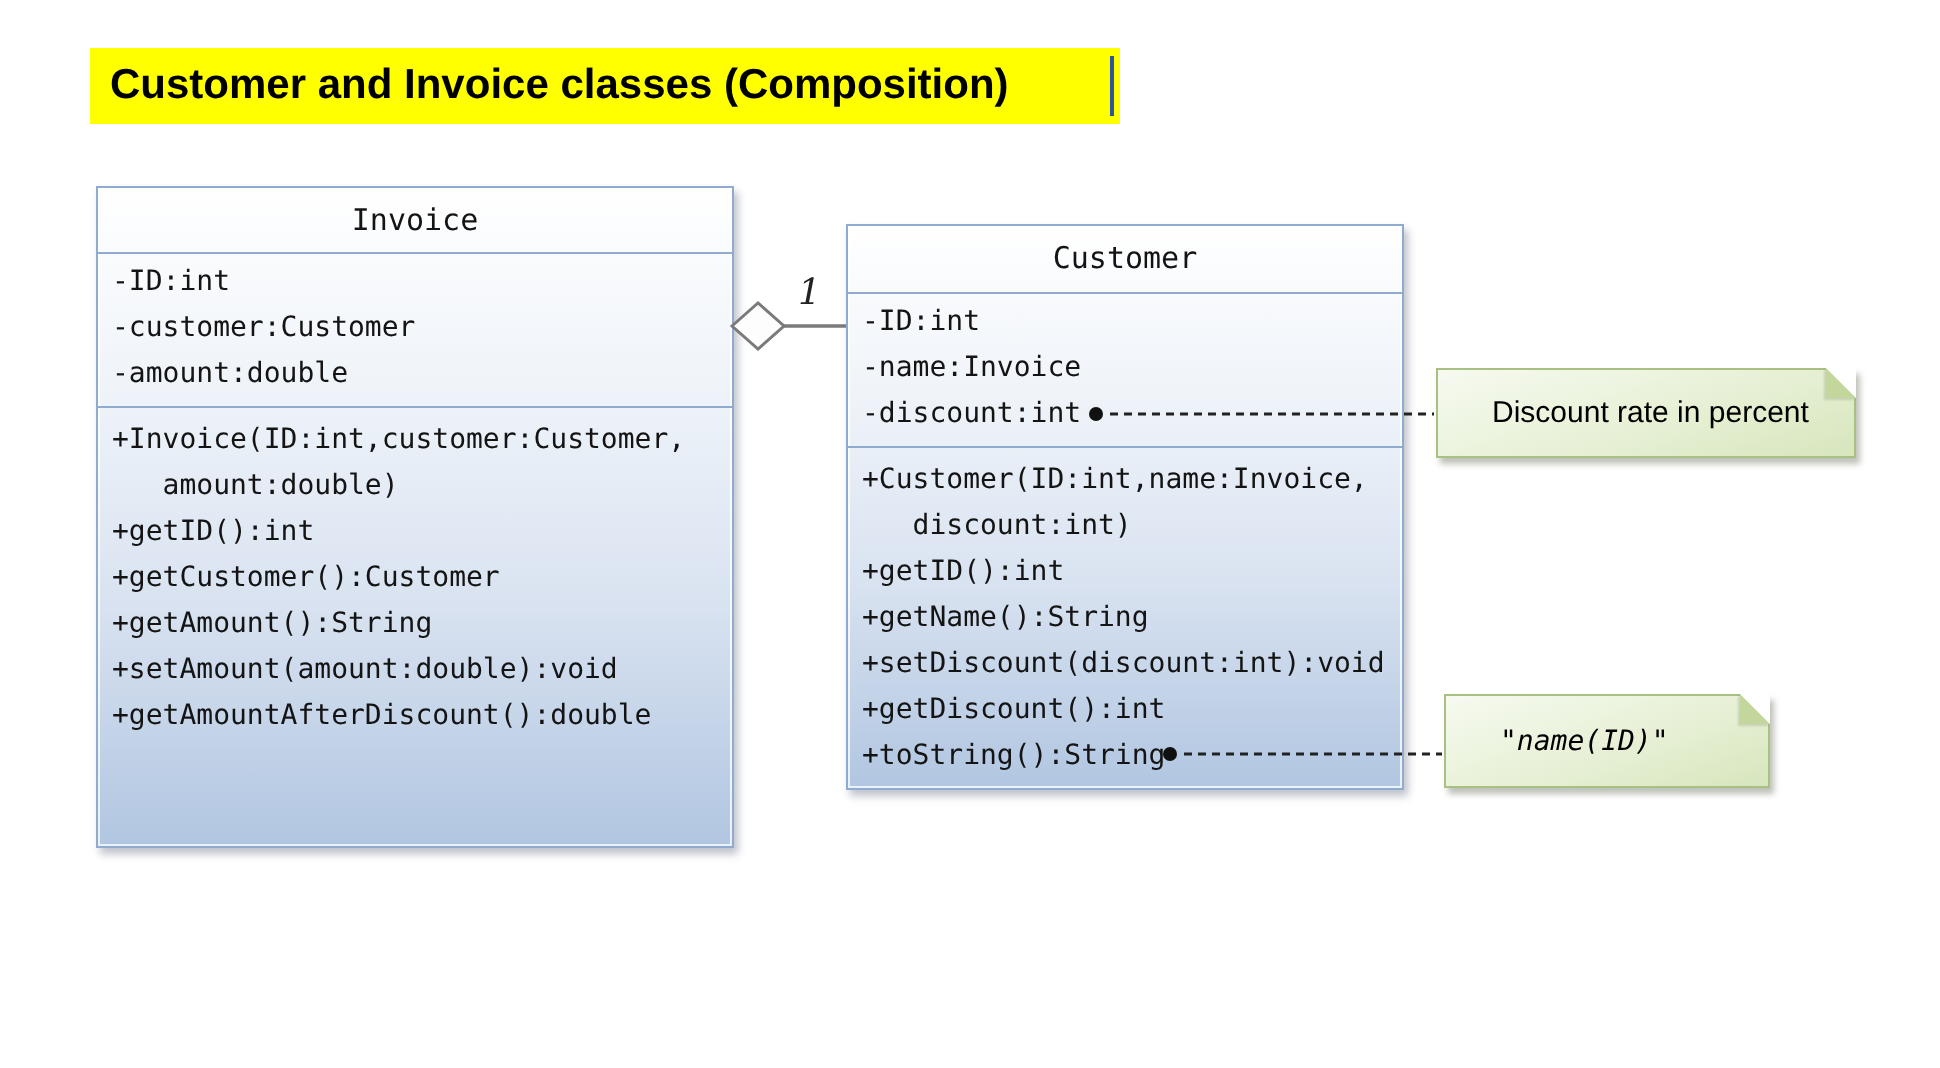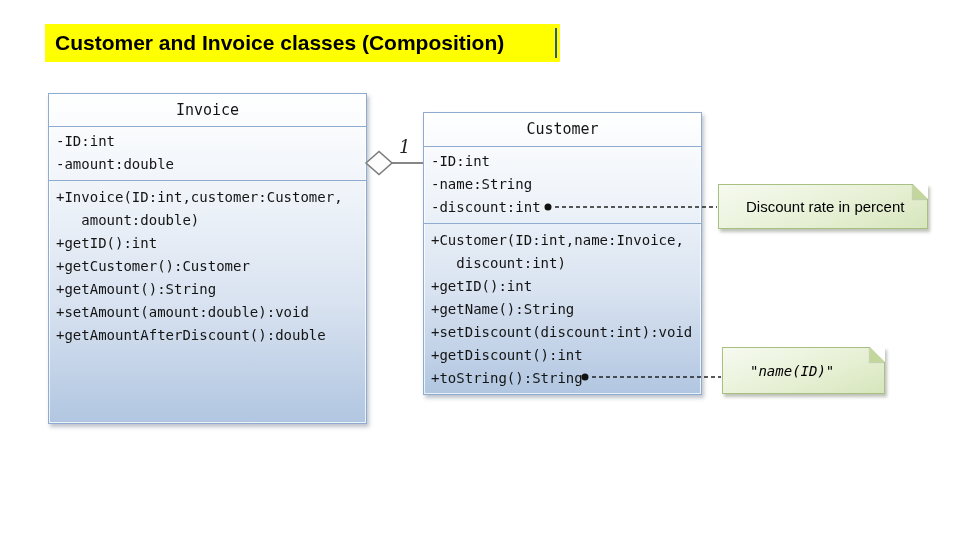--- a/index.html
+++ b/index.html
@@ -132,38 +132,39 @@
 
   <div class="title-highlight">
     <span>Customer and Invoice classes (Composition)</span>
     <span class="caret"></span>
   </div>
 
   <div class="uml-class invoice">
     <div class="uml-header">Invoice</div>
     <div class="uml-attrs">
       <div class="code-line">-ID:int</div>
+      <div class="code-line">-customer:Customer</div>
       <div class="code-line">-amount:double</div>
     </div>
     <div class="uml-methods">
       <div class="code-line">+Invoice(ID:int,customer:Customer,</div>
       <div class="code-line">   amount:double)</div>
       <div class="code-line">+getID():int</div>
       <div class="code-line">+getCustomer():Customer</div>
       <div class="code-line">+getAmount():String</div>
       <div class="code-line">+setAmount(amount:double):void</div>
       <div class="code-line">+getAmountAfterDiscount():double</div>
     </div>
   </div>
 
   <div class="uml-class customer">
     <div class="uml-header">Customer</div>
     <div class="uml-attrs">
       <div class="code-line">-ID:int</div>
-      <div class="code-line">-name:String</div>
+      <div class="code-line">-name:Invoice</div>
       <div class="code-line">-discount:int</div>
     </div>
     <div class="uml-methods">
       <div class="code-line">+Customer(ID:int,name:Invoice,</div>
       <div class="code-line">   discount:int)</div>
       <div class="code-line">+getID():int</div>
       <div class="code-line">+getName():String</div>
       <div class="code-line">+setDiscount(discount:int):void</div>
       <div class="code-line">+getDiscount():int</div>
       <div class="code-line">+toString():String</div>

